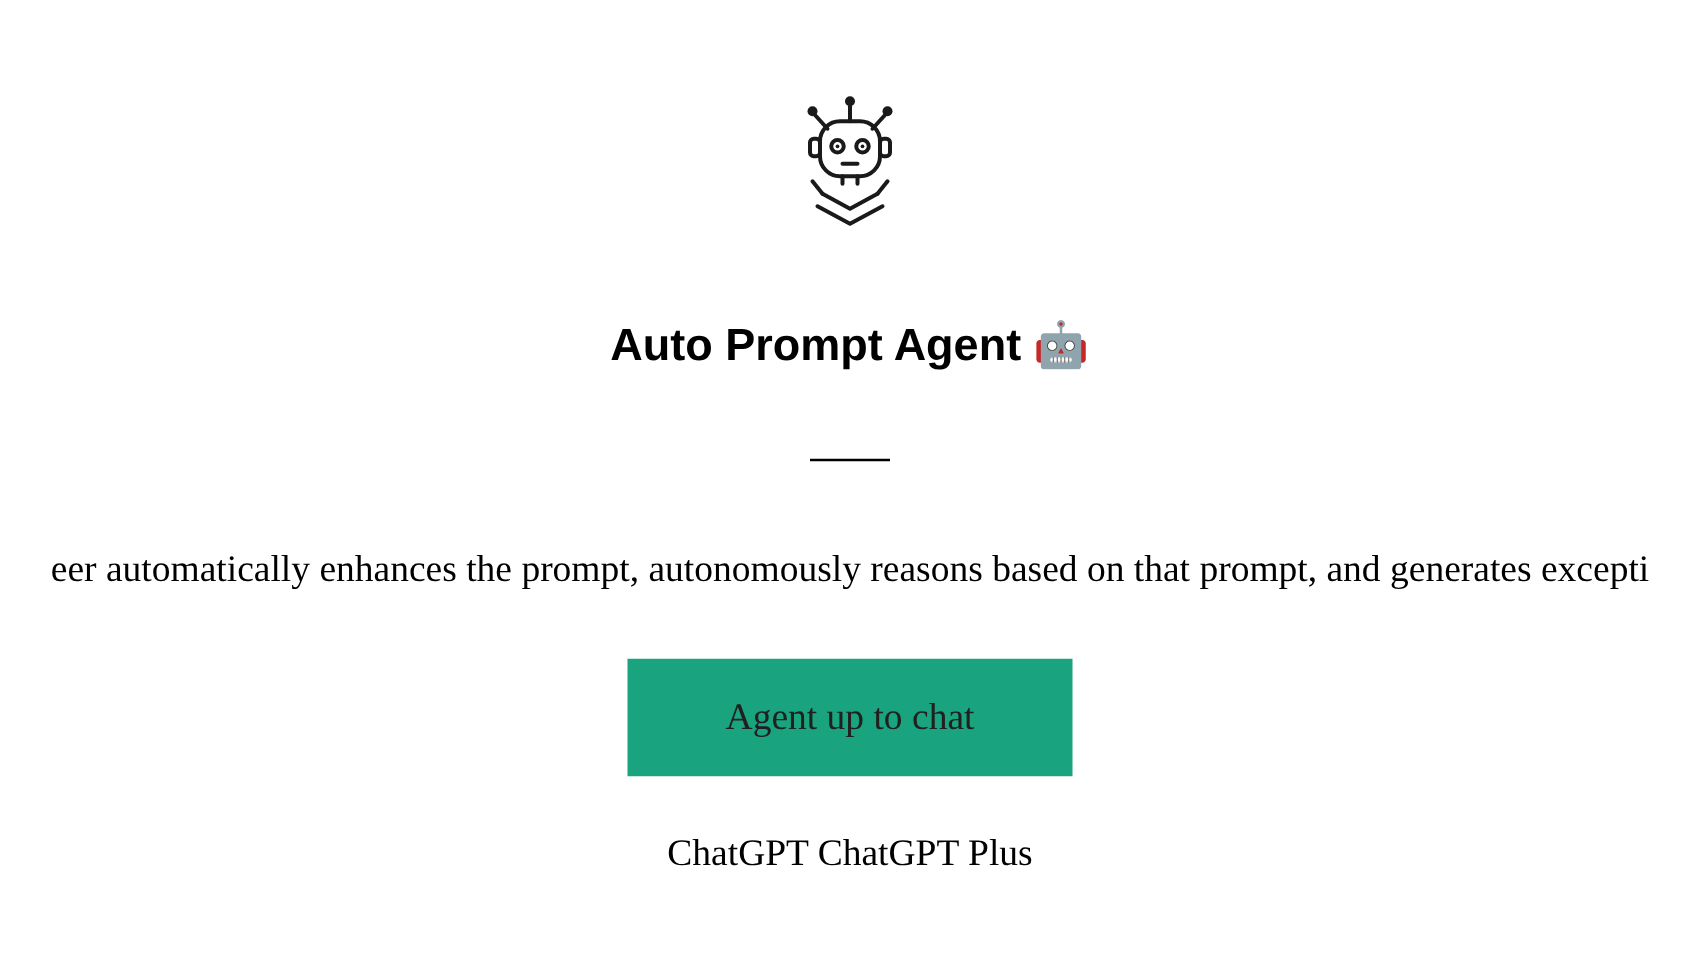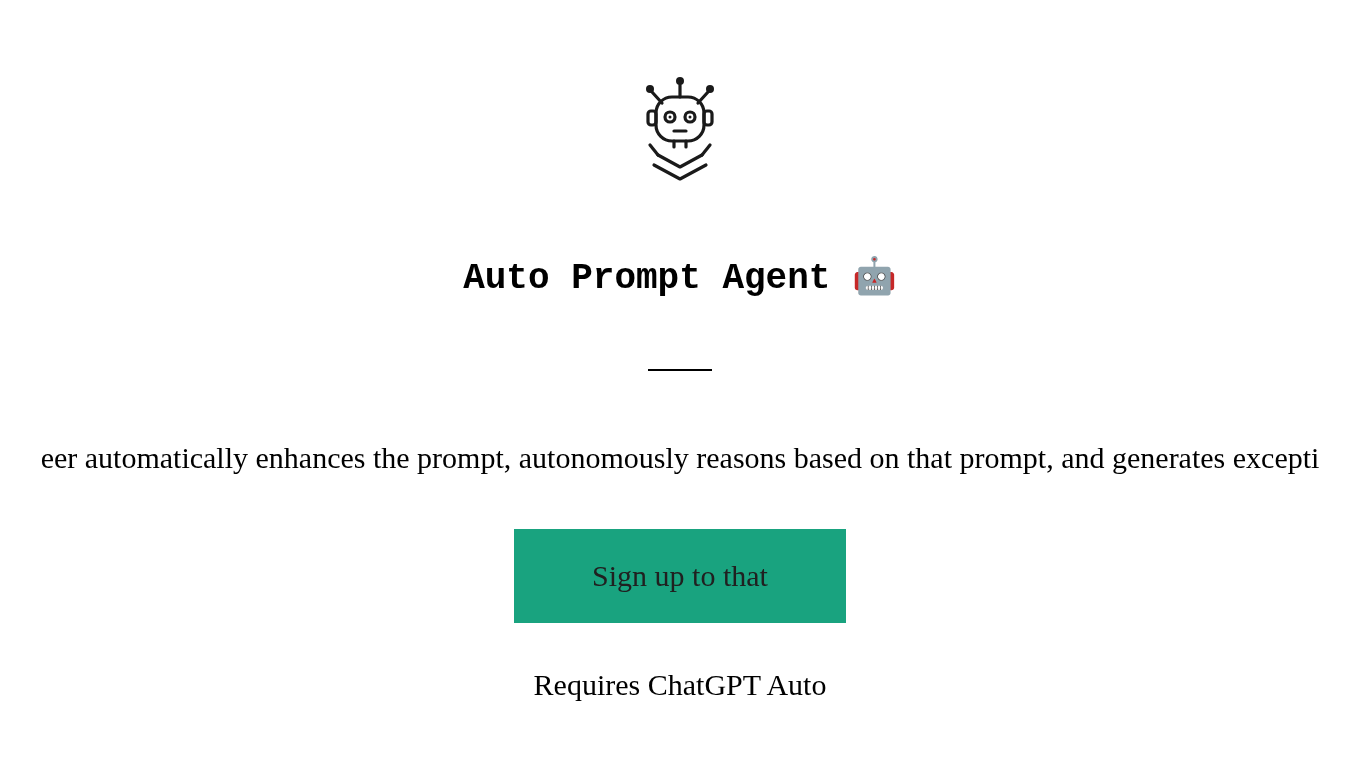--- a/index.html
+++ b/index.html
@@ -23,21 +23,21 @@
       margin-bottom: 70px;
     }
     .robot-icon svg {
       width: 100px;
       height: 110px;
       display: block;
     }
     .title {
       font-size: 36px;
       font-weight: bold;
-      font-family: Liberation Mono, monospace;
+      font-family: Liberation Sans, sans-serif;
       margin-bottom: 70px;
       text-align: center;
     }
     .divider {
       width: 64px;
       height: 2px;
       background: #000000;
       margin-bottom: 70px;
     }
     .description {
@@ -106,15 +106,15 @@
     </svg>
   </span>
 </div>
 
 <h1 class="title">Auto Prompt Agent 🤖</h1>
 
 <div class="divider"></div>
 
 <p class="description">eer automatically enhances the prompt, autonomously reasons based on that prompt, and generates excepti</p>
 
-<button class="signup-btn">Sign up to that</button>
+<button class="signup-btn">Agent up to chat</button>
 
-<p class="requires">Requires ChatGPT Auto</p>
+<p class="requires">ChatGPT ChatGPT Plus</p>
 
 </body></html>

